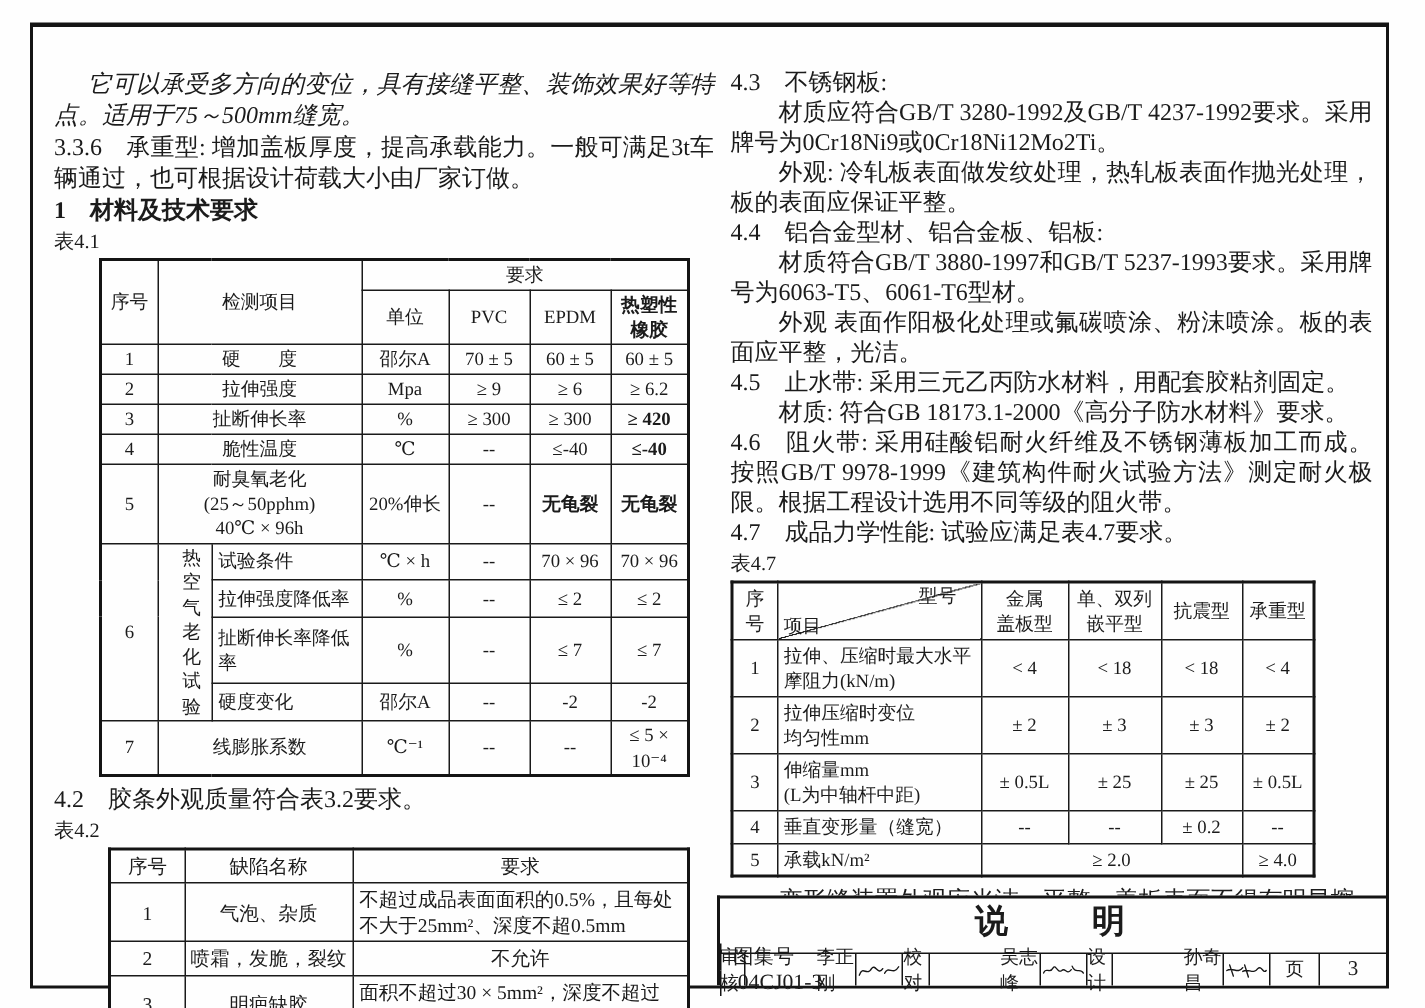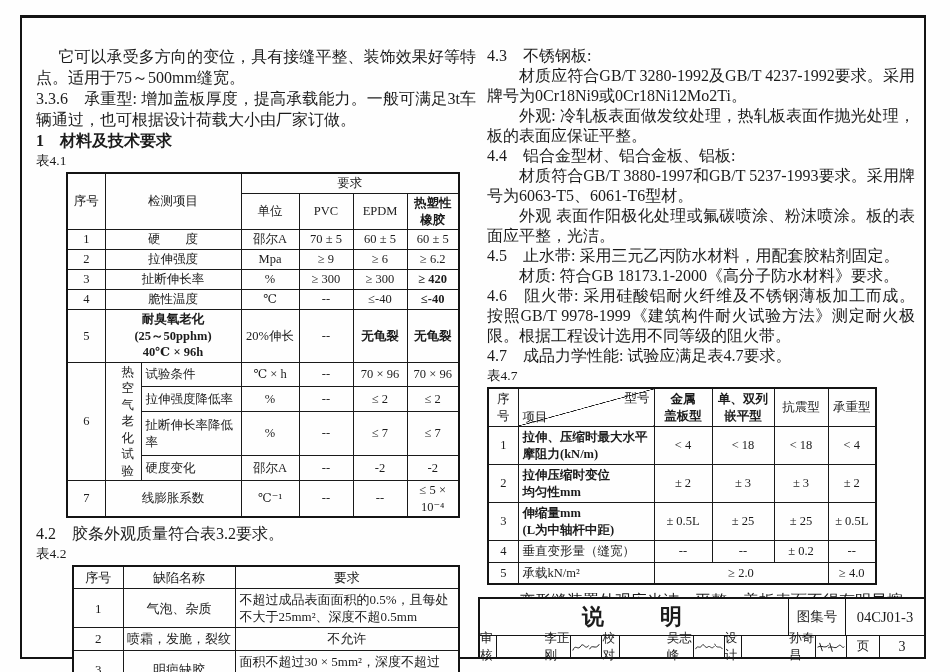--- a/index.html
+++ b/index.html
@@ -5,47 +5,47 @@
   html,body{margin:0;padding:0;background:#ffffff;}
   .stage{position:relative;width:950px;height:672px;background:#fefefe;overflow:hidden;
          font-family:"Liberation Serif","DejaVu Serif",serif;color:#1b1b1b;}
   .frame{position:absolute;left:20px;top:15px;width:906px;height:644px;
          border:2px solid #141414;border-top-width:3px;box-sizing:border-box;background:#fefefe;}
   .col{position:absolute;top:28px;}
   .col-left{left:14px;width:440px;}
   .col-right{left:465px;width:428px;}
   .p{font-size:16px;line-height:21px;text-align:justify;margin:0;}
   .col-right .p{line-height:20px;}
-  .i1{text-indent:1.4em;}
+  .i1{text-indent:1.4em;font-style:italic;}
   .i2{text-indent:2em;}
   .h4{font-weight:bold;}
   .tcap{font-size:13.5px;line-height:18px;margin:1px 0 2px 0;}
   table{border-collapse:collapse;background:#fefefe;}
   .t{border:2px solid #141414;}
   .t td{border:1px solid #1a1a1a;text-align:center;vertical-align:middle;
         font-size:12.5px;line-height:1.32;padding:1px 2px;}
   .t41{margin-left:30px;width:392px;table-layout:fixed;}
   .t41 td{height:17px;}
   .t42{margin-left:36px;width:386px;table-layout:fixed;}
   .t42 td{font-size:13px;padding:2px 3px;}
   .t47{width:388px;table-layout:fixed;}
   .t47 td{padding:2px 2px;}
-  .ml{white-space:pre-line;font-weight:bold;}
+  .ml{white-space:pre-line;}
   .lft{text-align:left !important;padding-left:4px !important;}
   .b{font-weight:bold;}
   .vlab{word-break:break-all;padding:1px 16px !important;line-height:1.5;}
   .diag{position:relative;padding:0 !important;height:32px;
         background-image:linear-gradient(to bottom right,transparent 49.5%,#1a1a1a 49.5%,#1a1a1a 50.6%,transparent 50.6%);}
-  .diag .tr{position:absolute;top:1px;right:4px;}
+  .diag .tr{position:absolute;top:1px;right:16px;font-family:Liberation Mono, monospace;}
   .diag .bl{position:absolute;bottom:1px;left:4px;}
   .note{margin-top:6px;}
   
   .tb{position:absolute;right:0;bottom:0;width:446px;background:#fefefe;
       border-left:2px solid #141414;border-top:2px solid #141414;box-sizing:border-box;}
-  .tb-r1{display:flex;height:36px;border-bottom:1px solid #141414;}
+  .tb-r1{display:flex;height:36px;border-bottom:1px solid #141414;flex-direction:column;}
   .tb-title{flex:1;display:flex;align-items:center;justify-content:center;
             font-size:22px;font-weight:bold;letter-spacing:4px;}
   .tb-albl{width:56px;border-left:1px solid #141414;display:flex;align-items:center;justify-content:center;font-size:13.5px;}
   .tb-alno{width:78px;border-left:1px solid #141414;display:flex;align-items:center;justify-content:center;font-size:14.5px;}
   .tb-r2{display:flex;height:21px;font-size:12.5px;}
   .tb-r2>div{display:flex;align-items:center;justify-content:center;border-left:1px solid #141414;overflow:visible;}
   .tb-r2>div:first-child{border-left:none;}
   .s-lab{width:29px;}
   .s-name{width:46px;padding-left:47px;}
   .s-sig{flex:1;min-width:30px;}

